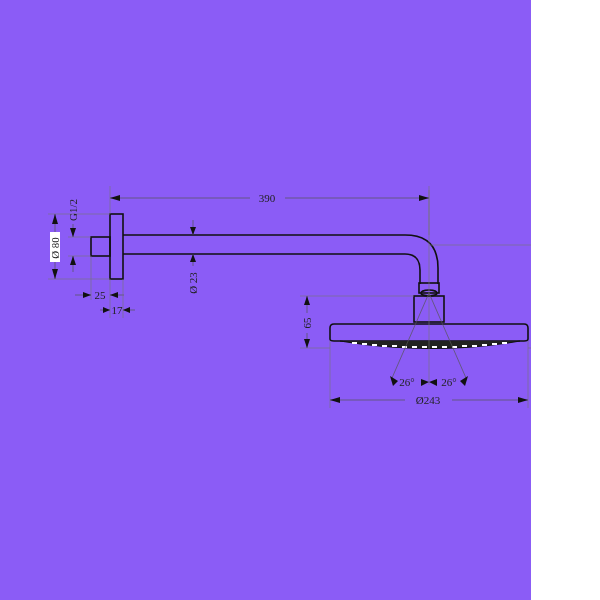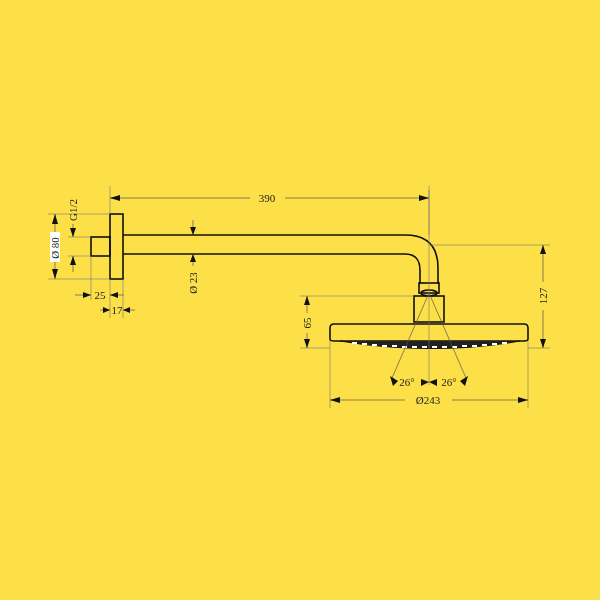--- a/index.html
+++ b/index.html
@@ -1,16 +1,16 @@
 <!DOCTYPE html>
 <html><head>
 <meta charset="utf-8">
 <style>
   html,body{margin:0;padding:0;background:#ffffff;}
-  #stage{position:relative;width:600px;height:600px;background:#fde047;overflow:hidden;}
+  #stage{position:relative;width:531px;height:600px;background:#8b5cf6;overflow:hidden;}
   svg{position:absolute;left:0;top:0;}
   .lbl{font-family:"Liberation Serif","DejaVu Serif",serif;font-size:11px;fill:#222;}
   .obj{stroke:#111;stroke-width:1.6;fill:none;}
   .dim{stroke:#555;stroke-width:0.7;fill:none;}
   .ext{stroke:#777;stroke-width:0.6;fill:none;}
   .arr{fill:#111;stroke:none;}
 </style>
 </head>
 <body>
 

